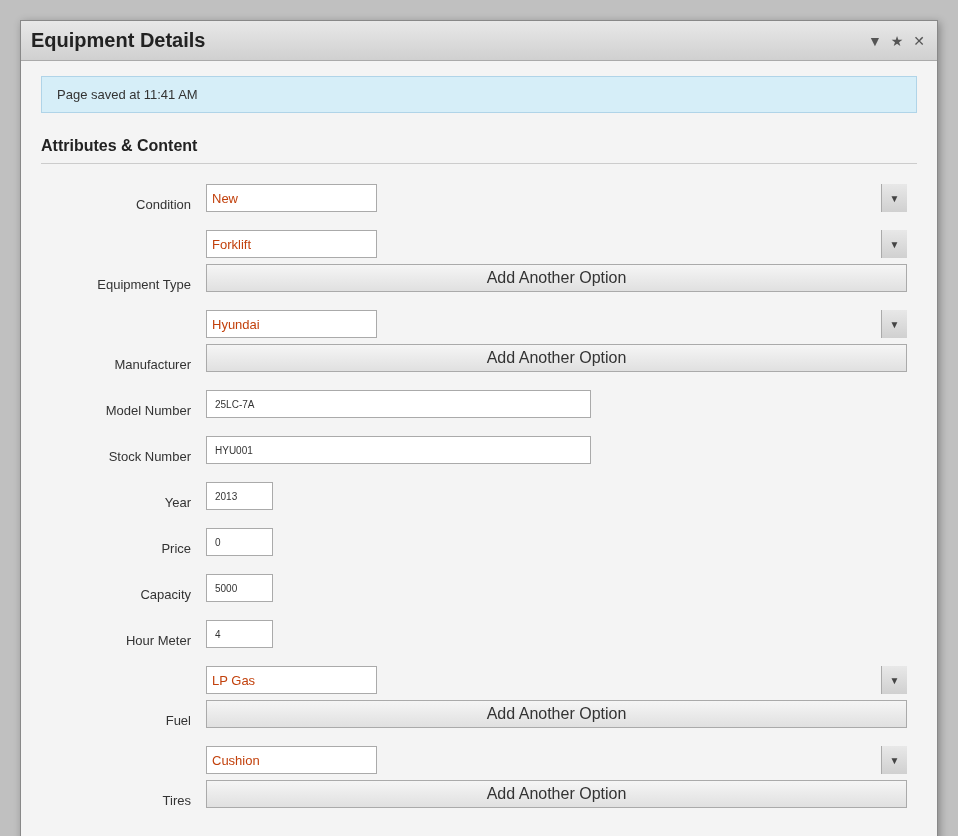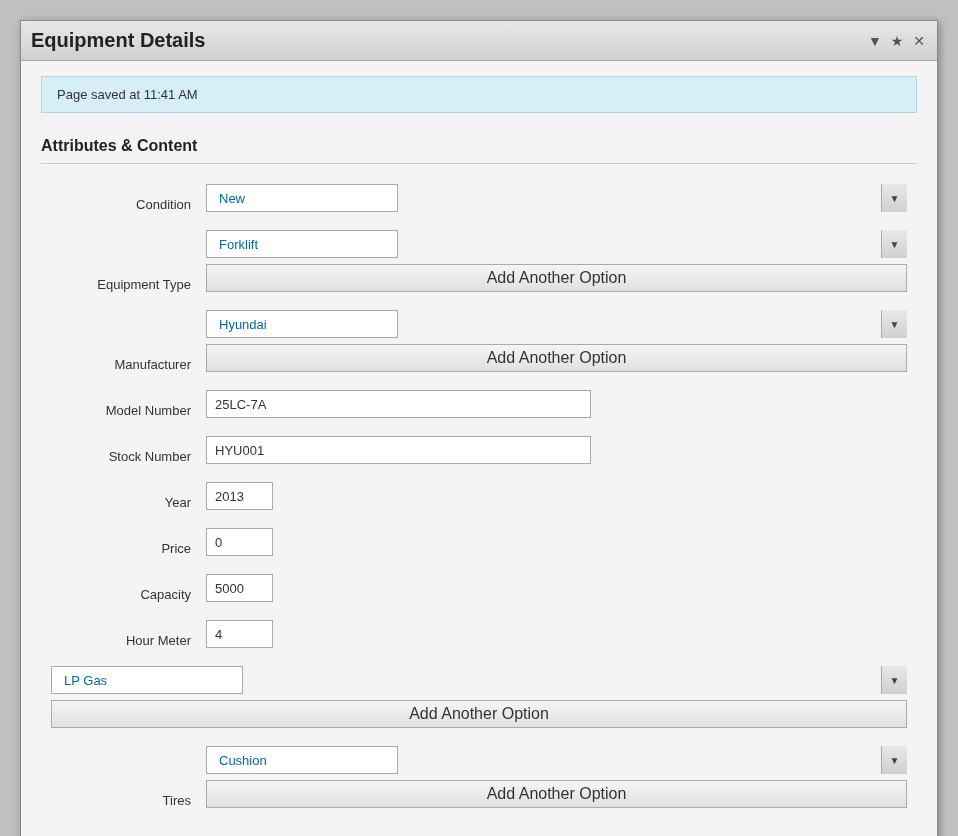--- a/index.html
+++ b/index.html
@@ -110,24 +110,24 @@
     .form-select-wrapper {
       position: relative;
       display: inline-block;
     }
 
     .form-select {
       appearance: none;
       -webkit-appearance: none;
       background: white;
       border: 1px solid #aaa;
-      padding: 5px 30px 5px 12px;
-      width: 192px;
+      padding: 5px 30px 5px 5px;
+      width: 171px;
       height: 28px;
-      color: #0369a1;
+      color: #c2410c;
       cursor: pointer;
       font-size: 13px;
     }
 
     .select-arrow {
       position: absolute;
       right: 0;
       top: 0;
       height: 28px;
       width: 26px;
@@ -150,21 +150,21 @@
       color: #333;
       font-size: 16px;
     }
 
     .form-input {
       background: white;
       border: 1px solid #aaa;
       padding: 5px 8px;
       height: 28px;
       color: #333;
-      font-size: 13px;
+      font-size: 10px;
     }
 
     .input-medium {
       width: 385px;
     }
 
     .input-small {
       width: 67px;
     }
   </style>
@@ -270,20 +270,21 @@
       </div>
 
       <div class="form-row">
         <div class="form-label">Hour Meter</div>
         <div class="form-field">
           <input type="text" class="form-input input-small" value="4" style="">
         </div>
       </div>
 
       <div class="form-row">
+        <div class="form-label">Fuel</div>
         <div class="form-field">
           <div class="form-select-wrapper">
             <select class="form-select">
               <option>LP Gas</option>
               <option>Diesel</option>
               <option>Electric</option>
               <option>Gasoline</option>
             </select>
             <div class="select-arrow">▼</div>
           </div>

